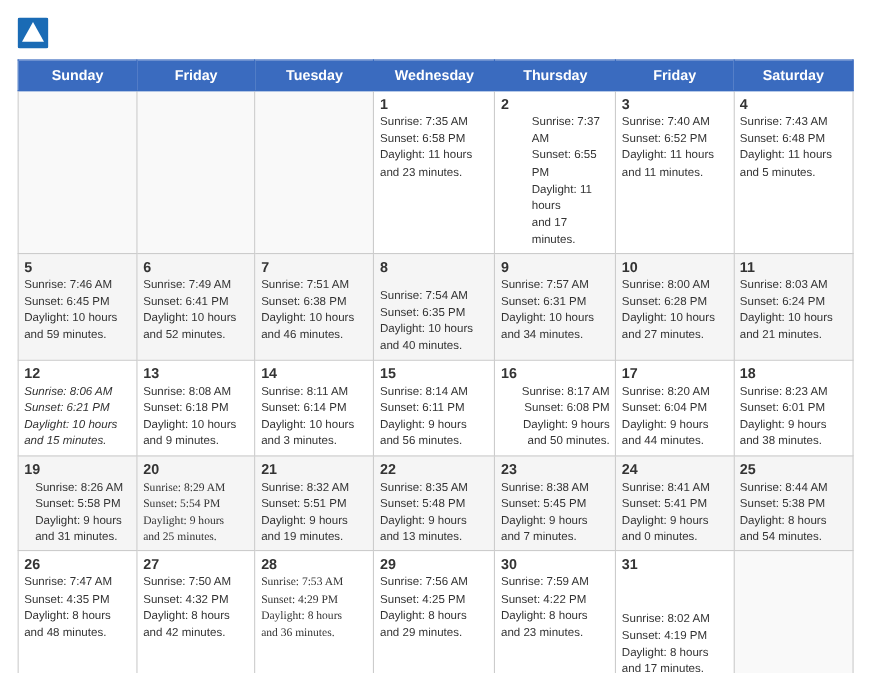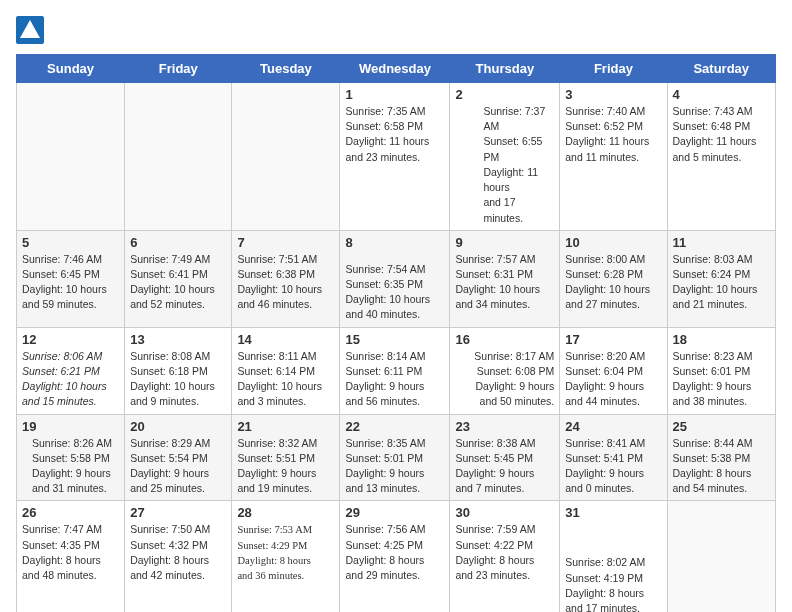--- a/index.html
+++ b/index.html
@@ -257,36 +257,36 @@
       <tr>
         <td>
           <div class="day-number">19</div>
           <div class="day-info" style="white-space: pre-line; margin-left: 10px;">Sunrise: 8:26 AM
 Sunset: 5:58 PM
 Daylight: 9 hours
 and 31 minutes.</div>
         </td>
         <td>
           <div class="day-number">20</div>
-          <div class="day-info" style="white-space: pre-line;">Sunrise: 8:29 AM
+          <div class="day-info" style="white-space: pre-line; font-family: Liberation Serif, serif;">Sunrise: 8:29 AM
 Sunset: 5:54 PM
 Daylight: 9 hours
 and 25 minutes.</div>
         </td>
         <td>
           <div class="day-number">21</div>
           <div class="day-info" style="white-space: pre-line;">Sunrise: 8:32 AM
 Sunset: 5:51 PM
 Daylight: 9 hours
 and 19 minutes.</div>
         </td>
         <td>
           <div class="day-number">22</div>
           <div class="day-info" style="white-space: pre-line;">Sunrise: 8:35 AM
-Sunset: 5:01 PM
+Sunset: 5:48 PM
 Daylight: 9 hours
 and 13 minutes.</div>
         </td>
         <td>
           <div class="day-number">23</div>
           <div class="day-info" style="white-space: pre-line;">Sunrise: 8:38 AM
 Sunset: 5:45 PM
 Daylight: 9 hours
 and 7 minutes.</div>
         </td>

